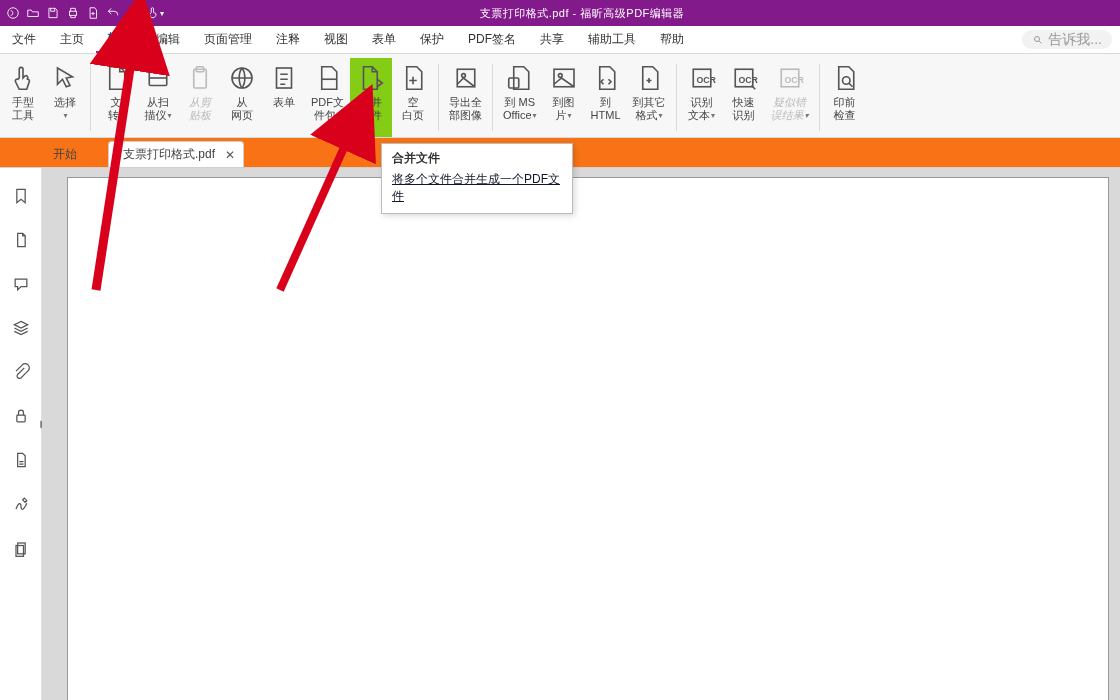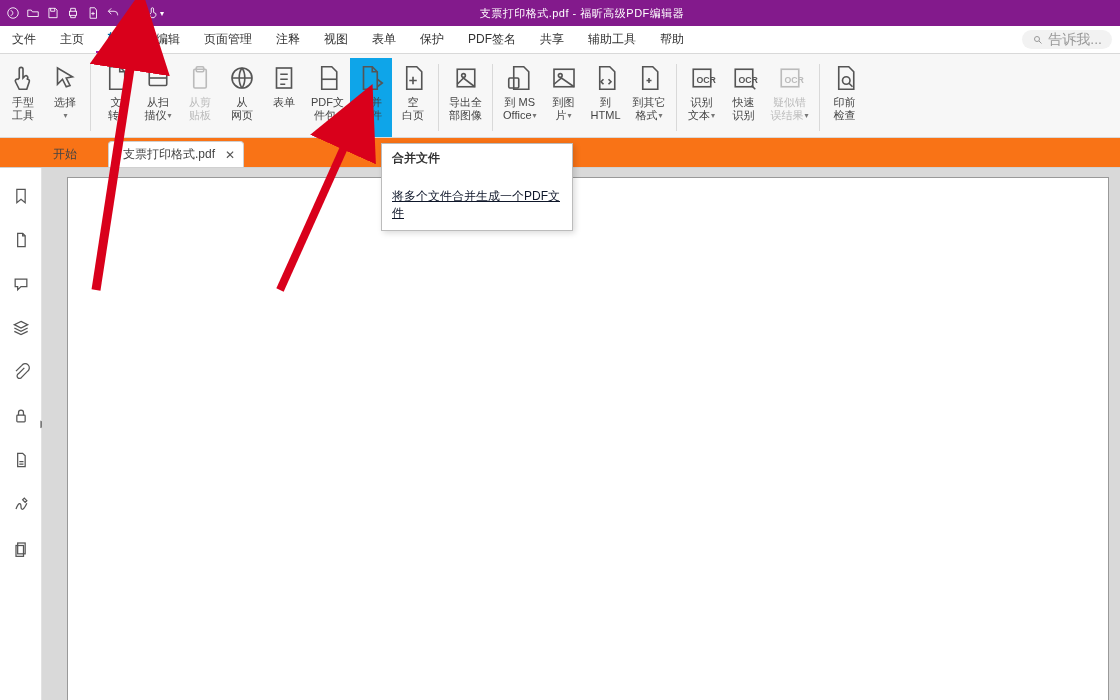--- a/index.html
+++ b/index.html
@@ -36,28 +36,28 @@
     height:84px; background:#f7f7f7; border-bottom:1px solid #d9d9d9;
     display:flex; align-items:stretch; padding:4px 2px 0;
   }
   .rgroup {
     display:flex; flex-direction:column; align-items:center; justify-content:flex-start;
     padding:2px 6px; min-width:40px; position:relative;
   }
   .rgroup .ricon { height:36px; display:flex; align-items:center; justify-content:center;font-weight:bold;}
   .rgroup .ricon svg { width:30px; height:30px; stroke:#555; fill:none; stroke-width:1.3;}
   .rgroup.disabled .ricon svg { stroke:#bbb;}
-  .rgroup.disabled .rlabel { color:#bbb;}
+  .rgroup.disabled .rlabel { color:#bbb;font-style:italic;}
   .rgroup .rlabel {
     font-size:11px; line-height:13px; text-align:center; color:#444;
     display:flex; flex-direction:column; align-items:center;
   }
   .rgroup .rlabel .l2 { display:flex; align-items:center; gap:1px;}
   .rgroup .rlabel .dd { font-size:8px; color:#777;}
-  .rgroup.highlight { background:#0ea5e9;}
+  .rgroup.highlight { background:#84cc16;}
   .rsep { width:1px; background:#d9d9d9; margin:6px 4px;}
   
   
   .tabstrip {
     height:30px; background:#f97316; border-bottom:1px solid #d0d0d0;
     display:flex; align-items:flex-end; font-size:12px; padding-left:38px;
   }
   .doctab {
     height:26px; padding:0 28px 0 14px; display:flex; align-items:center;
     border:1px solid transparent; border-bottom:none; position:relative;
@@ -90,21 +90,21 @@
     box-shadow:0 0 0 1px #999;
   }
 
   
   .tooltip {
     position:absolute; left:381px; top:143px; width:192px;
     background:#fff; border:1px solid #bcbcbc; padding:6px 10px 8px;
     font-size:12px; color:#333; box-shadow:2px 2px 6px rgba(0,0,0,.15);
     z-index:50;
   }
-  .tooltip .tt-title{ font-weight:600; margin-bottom:21px;}
+  .tooltip .tt-title{ font-weight:600; margin-bottom:4px;}
   .tooltip .tt-desc{ color:#0f172a;text-decoration:underline;}
 
   
   .arrows{ position:absolute; left:0; top:0; pointer-events:none; z-index:60;}
 </style>
 </head>
 <body>
 
 <div class="titlebar">
   <div class="qat">

